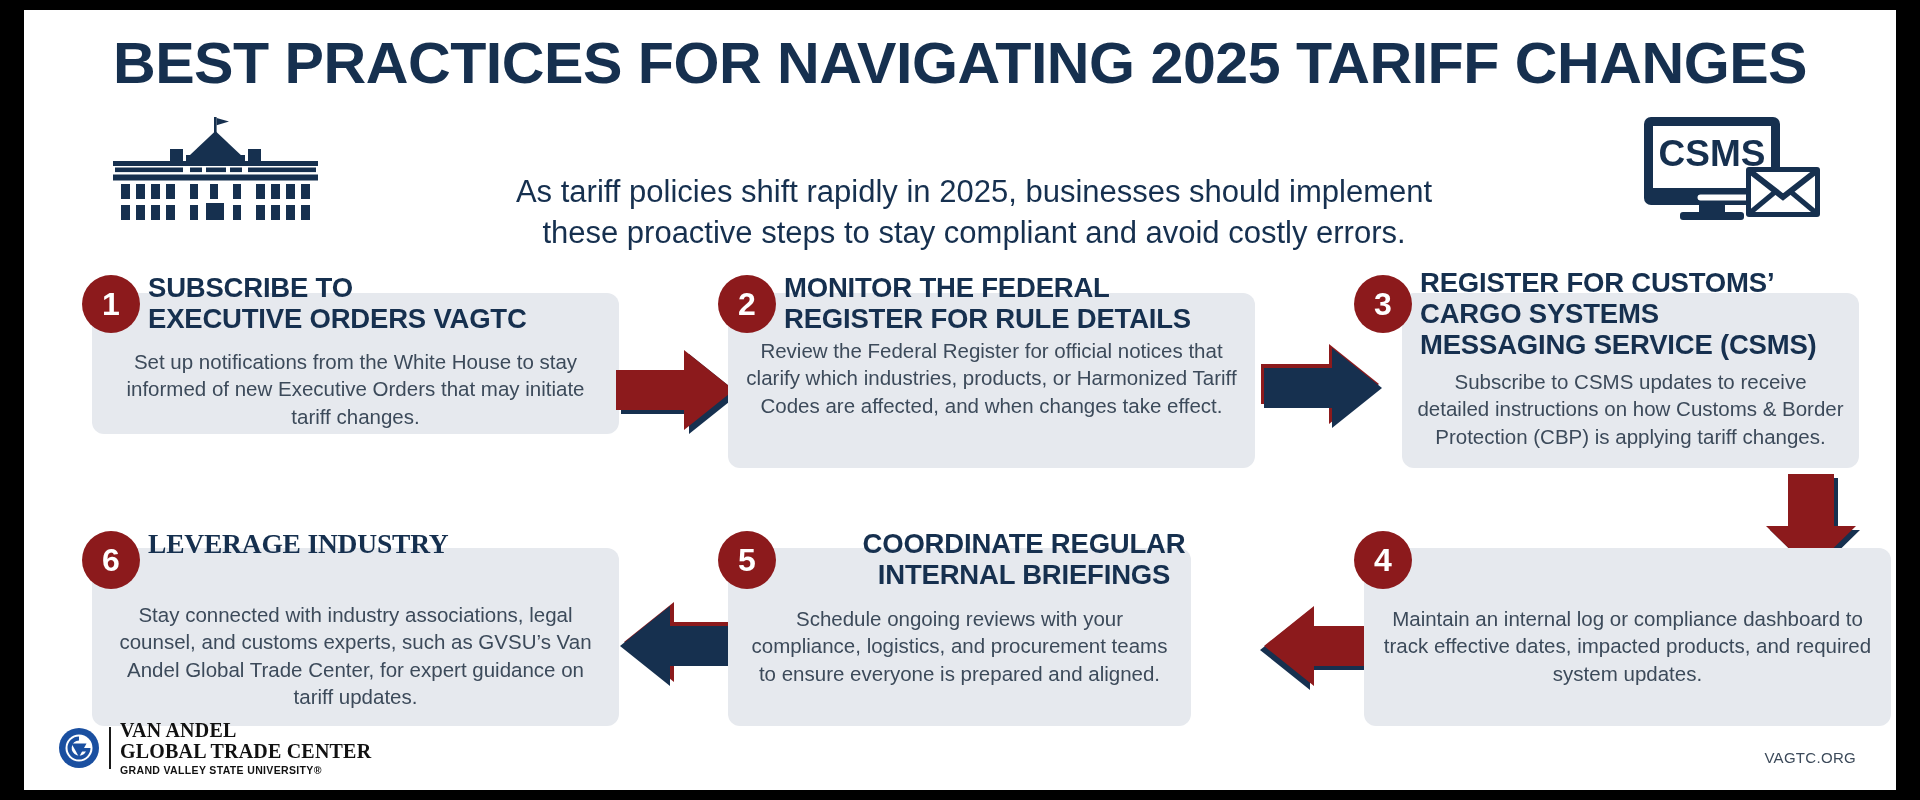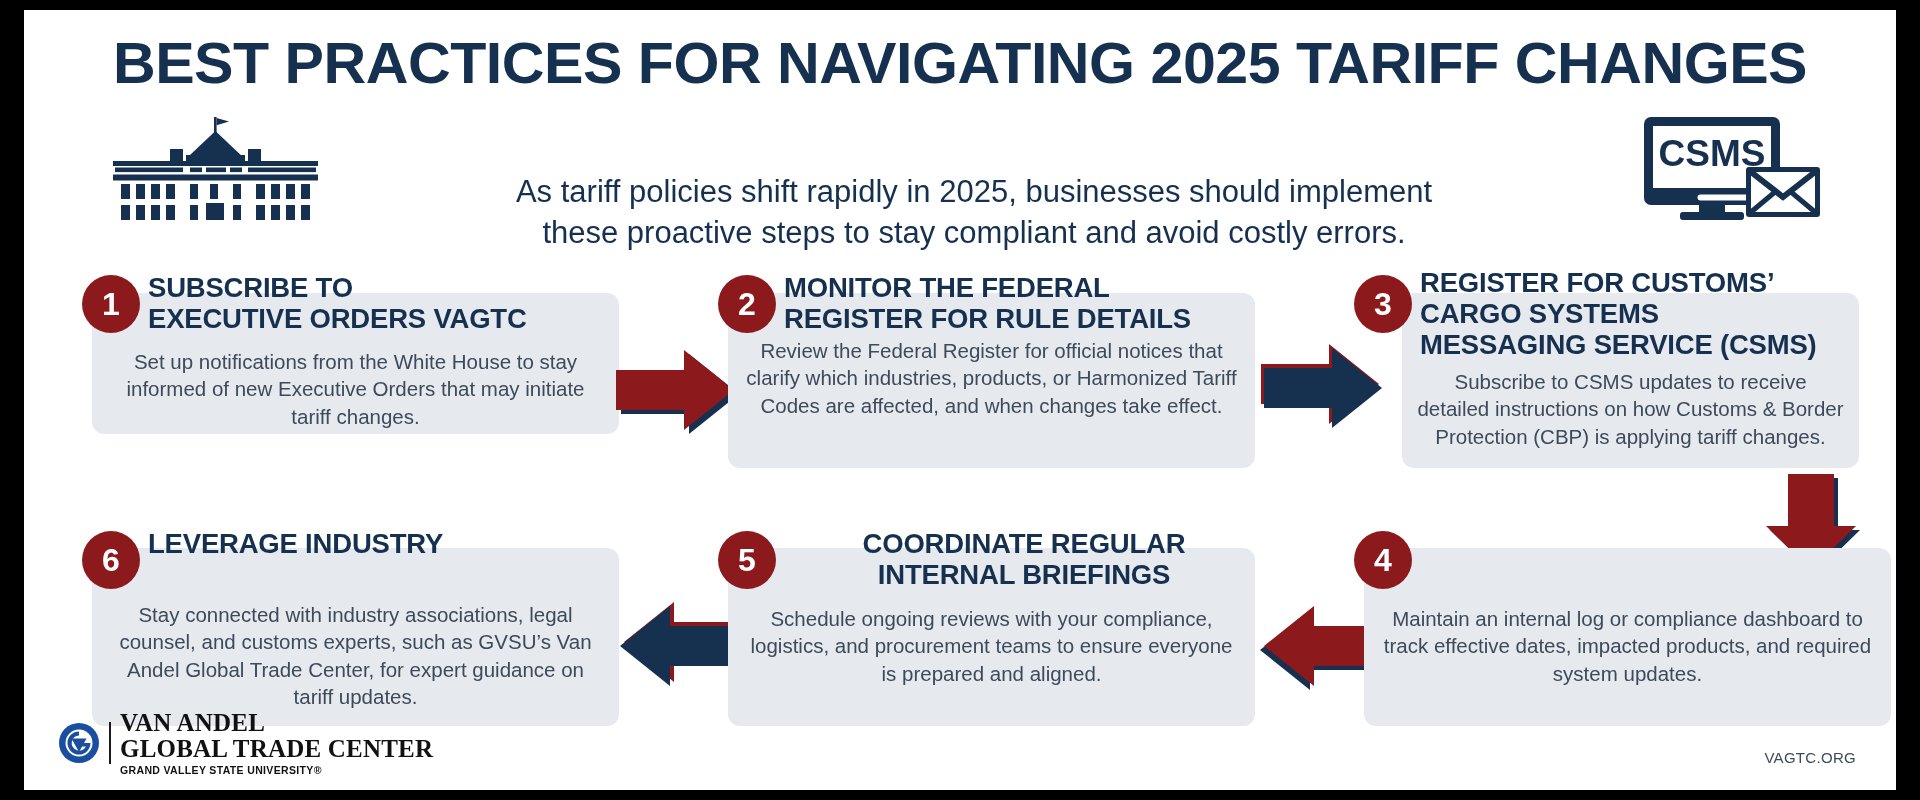--- a/index.html
+++ b/index.html
@@ -104,21 +104,21 @@
     position: absolute;
     left: 34px; bottom: 14px;
     display: flex; align-items: center; gap: 9px;
   }
   #logo-mark { width: 42px; height: 42px; flex: 0 0 42px; }
   #logo-divider { width: 2px; height: 42px; background: #1a1a1a; }
   #logo-text { display: flex; flex-direction: column; justify-content: center; }
   .logo-l1, .logo-l2 {
     font-family: "Liberation Serif", serif;
     font-weight: 700;
-    font-size: 25px;
+    font-size: 20px;
     line-height: 1.05;
     color: #111111;
     letter-spacing: 0.2px;
   }
   .logo-l3 {
     font-size: 10.5px;
     font-weight: 700;
     color: #111111;
     letter-spacing: 0.35px;
     margin-top: 2px;
@@ -272,32 +272,32 @@
       <svg width="118" height="110" viewBox="0 0 118 110">
         <path d="M34 6 L80 6 L80 58 L102 58 L57 102 L12 58 L34 58 Z" fill="#16304f" transform="translate(4,4)"></path>
         <path d="M34 6 L80 6 L80 58 L102 58 L57 102 L12 58 L34 58 Z" fill="#8c1a1c"></path>
       </svg>
     </div>
 
     <div class="card" style="left:68px; top:538px; width:527px; height:178px;">
       <div class="body" style="top:53px;">Stay connected with industry associations, legal counsel, and customs experts, such as GVSU’s Van Andel Global Trade Center, for expert guidance on tariff updates.</div>
     </div>
     <div class="badge" style="left:58px; top:521px;">6</div>
-    <div class="heading" style="left:124px; top:519px; width:480px;">
+    <div class="heading" style="left:124px; top:519px; width:480px;font-family:Liberation Serif, serif;">
       <div>LEVERAGE INDUSTRY</div>
     </div>
 
     <div class="arrow" style="left:586px; top:588px;">
       <svg width="136" height="92" viewBox="0 0 136 92">
         <path d="M128 28 L60 28 L60 8 L10 48 L60 88 L60 68 L128 68 Z" fill="#8c1a1c" transform="translate(4,-4)"></path>
         <path d="M128 28 L60 28 L60 8 L10 48 L60 88 L60 68 L128 68 Z" fill="#16304f"></path>
       </svg>
     </div>
 
-    <div class="card" style="left:704px; top:538px; width:527px; height:178px;">
+    <div class="card" style="left:704px; top:538px; width:463px; height:178px;">
       <div class="body" style="top:57px;">Schedule ongoing reviews with your compliance, logistics, and procurement teams to ensure everyone is prepared and aligned.</div>
     </div>
     <div class="badge" style="left:694px; top:521px;">5</div>
     <div class="heading" style="left:760px; top:519px; width:480px; text-align:center;">
       <div>COORDINATE REGULAR</div>
       <div>INTERNAL BRIEFINGS</div>
     </div>
 
     <div class="arrow" style="left:1230px; top:588px;">
       <svg width="136" height="92" viewBox="0 0 136 92">

